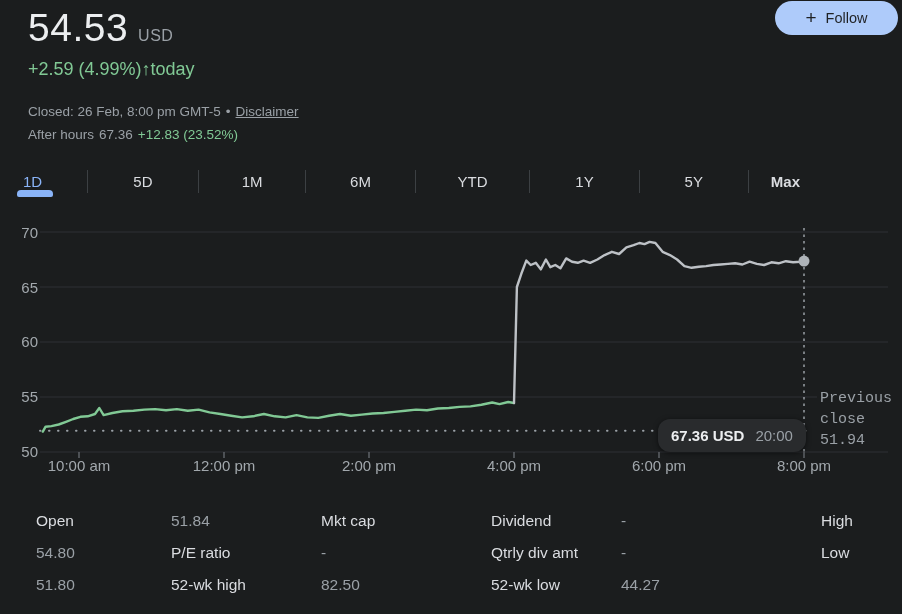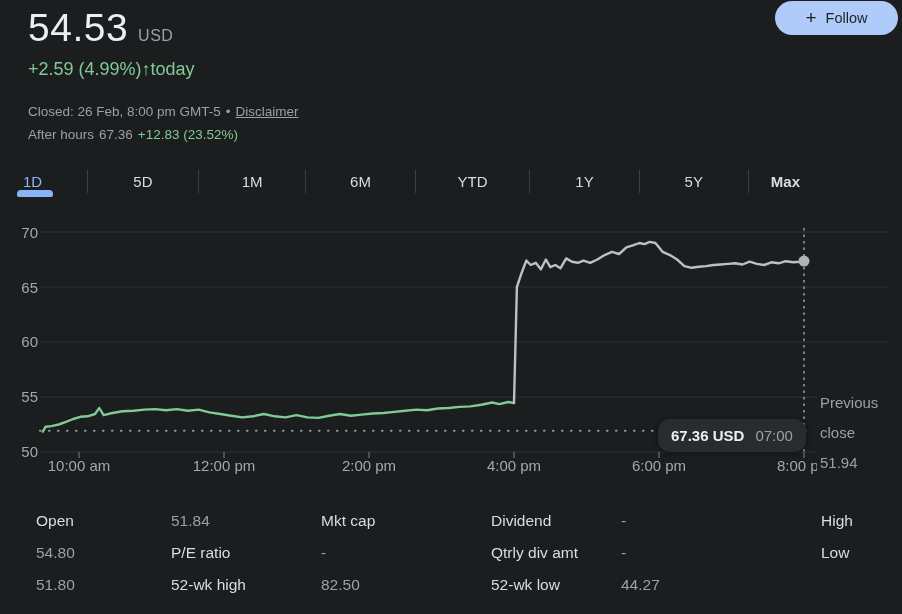--- a/index.html
+++ b/index.html
@@ -54,21 +54,21 @@
     background:#292b2d; border-radius:12px; padding:0 13px;
     display:flex; align-items:center; gap:11px;
     box-shadow:0 1px 5px rgba(0,0,0,.55);
     font-size:15px;
   }
   .tooltip .tt-price { font-weight:700; color:#eceef0; }
   .tooltip .tt-time  { color:#9aa0a6; }
 
   
   .prev-close { position:absolute; left:817px; top:388px; width:85px; padding-left:3px;
-                background:#1b1d1e; font-size:15px; line-height:30px; color:#9aa0a6; }
+                background:#1b1d1e; font-size:15px; line-height:21px; color:#9aa0a6;font-family:Liberation Mono, monospace; }
 
   
   .stats {
     position:absolute; left:36px; top:505px; width:850px;
     display:grid; grid-template-columns:135px 150px 170px 130px 200px 1fr;
     grid-auto-rows:32px; align-items:center; font-size:15.5px;
   }
   .stat-label { color:#dadce0; }
   .stat-value { color:#9aa0a6; }
 </style>
@@ -164,21 +164,21 @@
 
 <div class="xtick" style="left:34px;">10:00 am</div>
 <div class="xtick" style="left:179px;">12:00 pm</div>
 <div class="xtick" style="left:324px;">2:00 pm</div>
 <div class="xtick" style="left:469px;">4:00 pm</div>
 <div class="xtick" style="left:614px;">6:00 pm</div>
 <div class="xtick" style="left:759px;">8:00 pm</div>
 
 <div class="tooltip">
   <span class="tt-price">67.36 USD</span>
-  <span class="tt-time">07:00</span>
+  <span class="tt-time">20:00</span>
 </div>
 
 <div class="prev-close">
   <div>Previous close</div>
   <div>51.94</div>
 </div>
 
 <div class="stats">
   <span class="stat-label">Open</span>
   <span class="stat-value">51.84</span>

